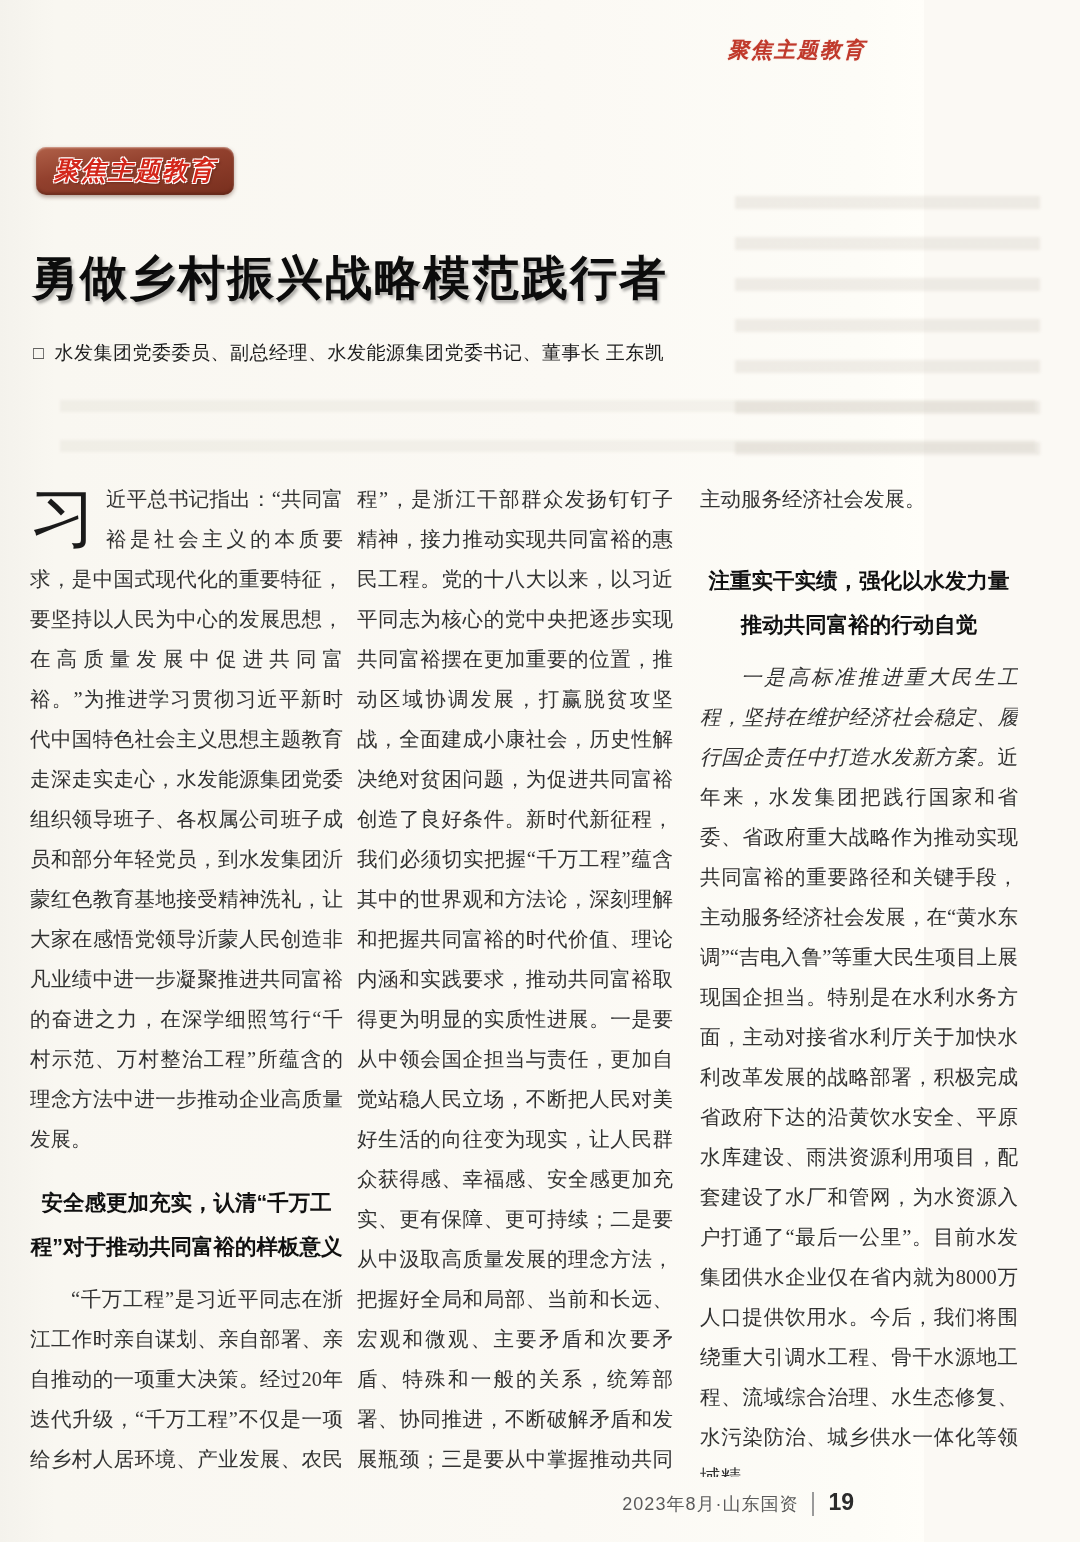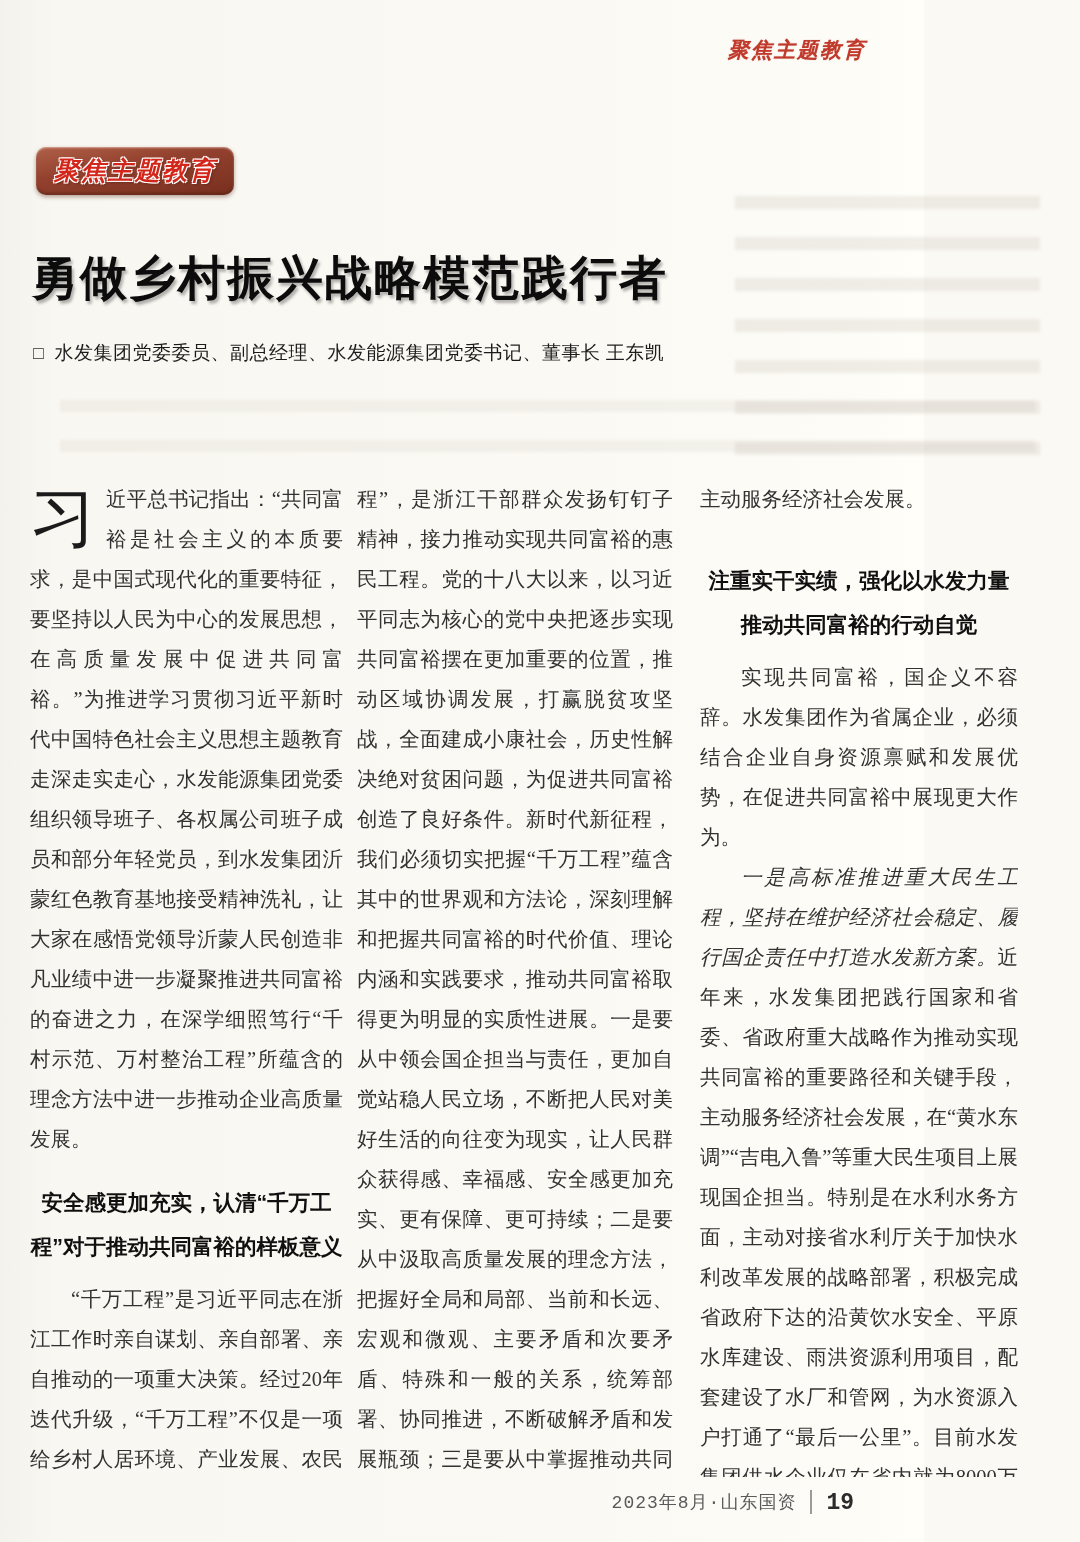--- a/index.html
+++ b/index.html
@@ -64,22 +64,22 @@
   .subhead{
     font-family:"Liberation Sans","DejaVu Sans",sans-serif;
     font-weight:800;color:#101010;font-size:21.5px;line-height:44px;
     text-align:center;
   }
   .col1 .subhead{margin:22px 0 10px 0;}
   .col3 .subhead{margin:40px 0 10px 0;}
   .kai{font-style:italic;}
   .footer{
     position:absolute;right:70px;bottom:26px;
-    display:flex;align-items:flex-start;gap:14px;
-    font-family:Liberation Mono, monospace;
+    display:flex;align-items:flex-end;gap:14px;
+    font-family:Liberation Sans, sans-serif;
   }
   .footer .issue{font-size:18px;color:#5a5a5a;letter-spacing:1px;}
   .footer .divider{width:2px;height:24px;background:#9a9a9a;}
   .footer .pageno{font-size:23px;font-weight:700;color:#2b2b2b;}
 </style>
 </head>
 <body>
 
 <div class="page">
 
@@ -106,21 +106,20 @@
     <p class="para indent">“千万工程”是习近平同志在浙江工作时亲自谋划、亲自部署、亲自推动的一项重大决策。经过20年迭代升级，“千万工程”不仅是一项给乡村人居环境、产业发展、农民收入等方面带来显著正向效应的“乡村建设全面提升工程”，也是一种党政主导、企业助力、市场化经营的“乡村治理塑形铸魂工</p>
   </div>
 
   <div class="col col2">
     <p class="para">程”，是浙江干部群众发扬钉钉子精神，接力推动实现共同富裕的惠民工程。党的十八大以来，以习近平同志为核心的党中央把逐步实现共同富裕摆在更加重要的位置，推动区域协调发展，打赢脱贫攻坚战，全面建成小康社会，历史性解决绝对贫困问题，为促进共同富裕创造了良好条件。新时代新征程，我们必须切实把握“千万工程”蕴含其中的世界观和方法论，深刻理解和把握共同富裕的时代价值、理论内涵和实践要求，推动共同富裕取得更为明显的实质性进展。一是要从中领会国企担当与责任，更加自觉站稳人民立场，不断把人民对美好生活的向往变为现实，让人民群众获得感、幸福感、安全感更加充实、更有保障、更可持续；二是要从中汲取高质量发展的理念方法，把握好全局和局部、当前和长远、宏观和微观、主要矛盾和次要矛盾、特殊和一般的关系，统筹部署、协同推进，不断破解矛盾和发展瓶颈；三是要从中掌握推动共同富裕的历史耐心和战略定力，多做打基础、利长远、出实效、创实绩的事，坚持在实现现代化过程中不断地、逐</p>
   </div>
 
   <div class="col col3">
     <p class="para">主动服务经济社会发展。</p>
     <div class="subhead">注重实干实绩，强化以水发力量推动共同富裕的行动自觉</div>
-    <p class="para indent">实现共同富裕，国企义不容辞。水发集团作为省属企业，必须结合企业自身资源禀赋和发展优势，在促进共同富裕中展现更大作为。</p>
     <p class="para indent"><span class="kai">一是高标准推进重大民生工程，坚持在维护经济社会稳定、履行国企责任中打造水发新方案。</span><span>近年来，水发集团把践行国家和省委、省政府重大战略作为推动实现共同富裕的重要路径和关键手段，主动服务经济社会发展，在“黄水东调”“吉电入鲁”等重大民生项目上展现国企担当。特别是在水利水务方面，主动对接省水利厅关于加快水利改革发展的战略部署，积极完成省政府下达的沿黄饮水安全、平原水库建设、雨洪资源利用项目，配套建设了水厂和管网，为水资源入户打通了“最后一公里”。目前水发集团供水企业仅在省内就为8000万人口提供饮用水。今后，我们将围绕重大引调水工程、骨干水源地工程、流域综合治理、水生态修复、水污染防治、城乡供水一体化等领域精</span></p>
   </div>
 
   <div class="footer">
     <span class="issue">2023年8月·山东国资</span>
     <span class="divider"></span>
     <span class="pageno">19</span>
   </div>
 
 </div>

